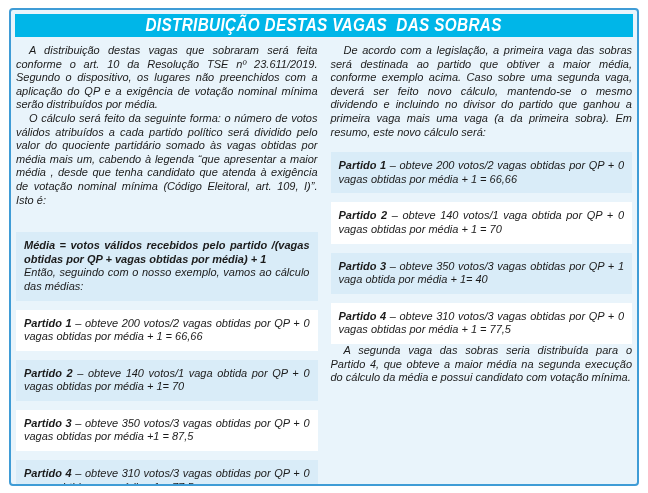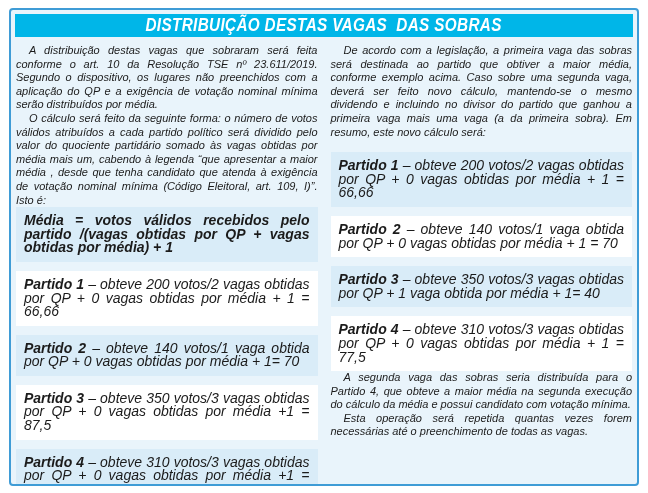--- a/index.html
+++ b/index.html
@@ -31,25 +31,25 @@
   }
   .columns{display:flex;gap:13px;padding:5px 1px 0 1px;font-style:italic;}
   .col{flex:1;min-width:0;display:block;}
   p.par{
     margin:0;font-size:11px;line-height:13.6px;
     text-align:justify;text-indent:13px;
   }
   p.mt{}
   .box{
     box-sizing:border-box;margin-top:9px;padding:7px 8px;
-    font-size:14px;line-height:13.6px;text-align:justify;
+    font-size:11px;line-height:13.6px;text-align:justify;
   }
   .box.blue{background:var(--c-box-blue,#d9ecf8);}
   .box.white{background:var(--c-box-white,#ffffff);}
-  .box.formula{margin-top:0;}
+  .box.formula{margin-top:25px;}
   .box.first-r{margin-top:13px;}
   .bold{font-weight:bold;}
 </style>
 </head>
 <body>
 
 <div class="page">
   <div class="frame">
 
     <div class="title-bar">
@@ -57,20 +57,21 @@
     </div>
 
     <div class="columns">
 
       <div class="col">
         <p class="par">A distribuição destas vagas que sobraram será feita conforme o art. 10 da Resolução TSE nº 23.611/2019. Segundo o dispositivo, os lugares não preenchidos com a aplicação do QP e a exigência de votação nominal mínima serão distribuídos por média.</p>
         <p class="par">O cálculo será feito da seguinte forma: o número de votos válidos atribuídos a cada partido político será dividido pelo valor do quociente partidário somado às vagas obtidas por média mais um, cabendo à legenda “que apresentar a maior média , desde que tenha candidato que atenda à exigência de votação nominal mínima (Código Eleitoral, art. 109, I)”. Isto é:</p>
 
         <div class="box blue formula">
           <div class="bold">Média = votos válidos recebidos pelo partido /(vagas obtidas por QP + vagas obtidas por média) + 1</div>
+          <div>Então, seguindo com o nosso exemplo, vamos ao cálculo das médias:</div>
         </div>
 
         <div class="box white">
           <span class="bold">Partido 1</span><span> – obteve 200 votos/2 vagas obtidas por QP + 0 vagas obtidas por média + 1 = 66,66</span>
         </div>
         <div class="box blue">
           <span class="bold">Partido 2</span><span> – obteve 140 votos/1 vaga obtida por QP + 0 vagas obtidas por média + 1= 70</span>
         </div>
         <div class="box white">
           <span class="bold">Partido 3</span><span> – obteve 350 votos/3 vagas obtidas por QP + 0 vagas obtidas por média +1 = 87,5</span>
@@ -90,18 +91,17 @@
           <span class="bold">Partido 2</span><span> – obteve 140 votos/1 vaga obtida por QP + 0 vagas obtidas por média + 1 = 70</span>
         </div>
         <div class="box blue">
           <span class="bold">Partido 3</span><span> – obteve 350 votos/3 vagas obtidas por QP + 1 vaga obtida por média + 1= 40</span>
         </div>
         <div class="box white">
           <span class="bold">Partido 4</span><span> – obteve 310 votos/3 vagas obtidas por QP + 0 vagas obtidas por média + 1 = 77,5</span>
         </div>
 
         <p class="par mt">A segunda vaga das sobras seria distribuída para o Partido 4, que obteve a maior média na segunda execução do cálculo da média e possui candidato com votação mínima.</p>
-        <p class="par">Esta operação será repetida quantas vezes forem necessárias até o preenchimento de todas as vagas.</p>
       </div>
 
     </div>
   </div>
 </div>
 
 </body></html>

